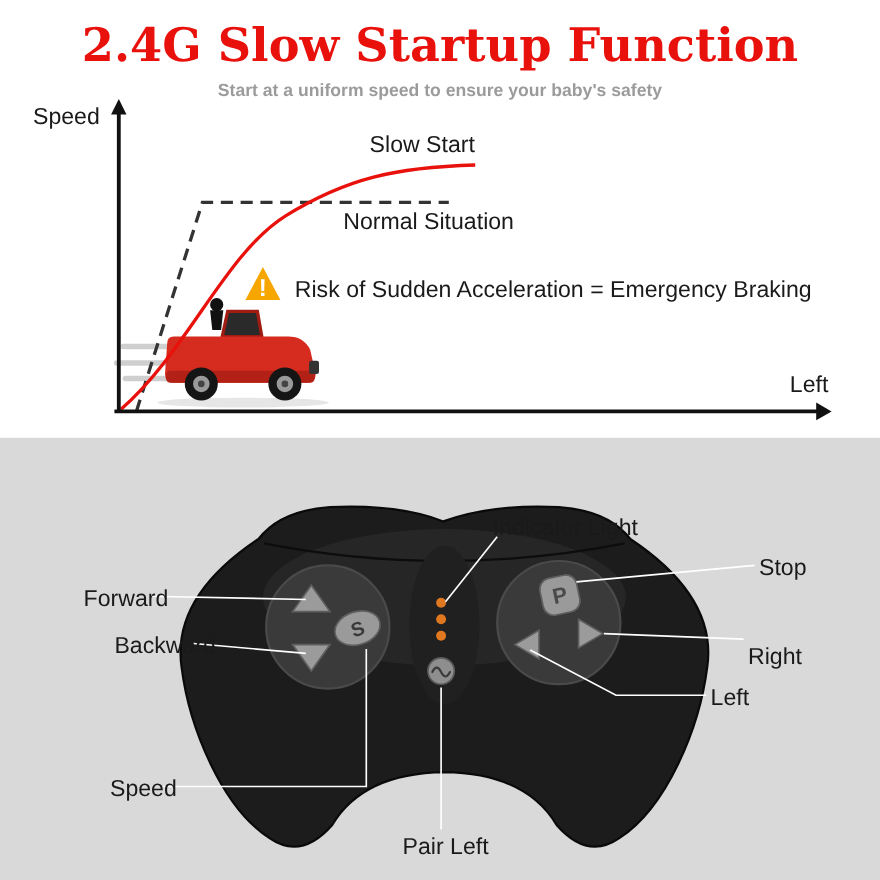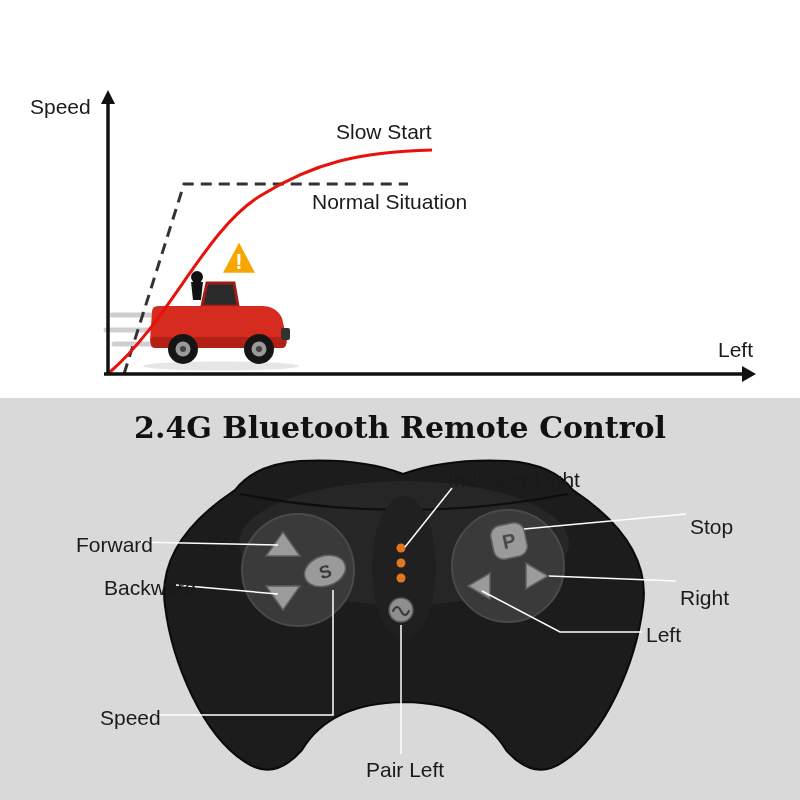--- a/index.html
+++ b/index.html
@@ -62,20 +62,22 @@
     font-size: 21px;
     color: #1a1a1a;
     white-space: nowrap;
   }
 </style>
 </head>
 <body>
 
 <div class="top-section">
 
+  <div class="top-title">2.4G Slow Startup Function</div>
+  <div class="top-subtitle">Start at a uniform speed to ensure your baby's safety</div>
 
   <svg class="chart-svg" viewBox="0 0 800 398">
 
     <ellipse cx="221" cy="366" rx="78" ry="4.5" fill="#e6e6e6"></ellipse>
 
     <g stroke="#cfcfcf" stroke-width="5" stroke-linecap="round">
       <line x1="112" y1="315" x2="158" y2="315"></line>
       <line x1="106" y1="330" x2="154" y2="330"></line>
       <line x1="114" y1="344" x2="160" y2="344"></line>
     </g>
@@ -109,25 +111,25 @@
     <g>
       <polygon points="239,240 221,274 257,274" fill="#f7a600" stroke="#ffffff" stroke-width="2.5" stroke-linejoin="round"></polygon>
       <text x="239" y="269" text-anchor="middle" font-size="22" font-weight="bold" fill="#ffffff">!</text>
     </g>
   </svg>
 
   <div class="callout axis-label abs" style="left:30px; top:95px;">Speed</div>
   <div class="callout axis-label abs" style="left:718px; top:338px;">Left</div>
   <div class="callout slow-start-label abs" style="left:336px; top:120px;text-align:center;">Slow Start</div>
   <div class="callout normal-label abs" style="left:288px; top:190px;">Normal Situation</div>
+  <div class="callout warning-text abs" style="left:268px; top:252px;">Risk of Sudden Acceleration = Emergency Braking</div>
 </div>
 
 <div class="bottom-section">
 
-  <div class="bottom-title">2.4G Bluetooth Remote Control</div>
 
   <svg class="remote-svg" viewBox="0 0 800 402">
 
     <path d="M 235,92
              Q 255,66 300,63
              Q 362,60 403,76
              Q 447,60 508,63
              Q 553,66 573,92
              C 615,120 650,158 643,208
              C 636,264 606,336 563,364
@@ -174,20 +176,20 @@
       <path d="M 136,144 L 278,147"></path>
       <path d="M 176,187 L 278,196"></path>
       <path d="M 676,183 L 549,178"></path>
       <path d="M 482,193 L 560,234 L 642,234"></path>
       <path d="M 148,317 L 333,317 L 333,192"></path>
       <path d="M 401,227 L 401,356"></path>
     </g>
   </svg>
 
   <div class="callout" style="left:448px; top:70px;">Indicator Light</div>
-  <div class="callout" style="left:690px; top:117px;">Stop</div>
+  <div class="callout" style="left:690px; top:107px;">Stop</div>
   <div class="callout" style="left:76px; top:135px;">Forward</div>
   <div class="callout" style="left:104px; top:178px;">Backward</div>
   <div class="callout" style="left:680px; top:188px;">Right</div>
   <div class="callout" style="left:646px; top:225px;">Left</div>
   <div class="callout" style="left:100px; top:308px;">Speed</div>
   <div class="callout" style="left:366px; top:360px;">Pair Left</div>
 </div>
 
 </body></html>

